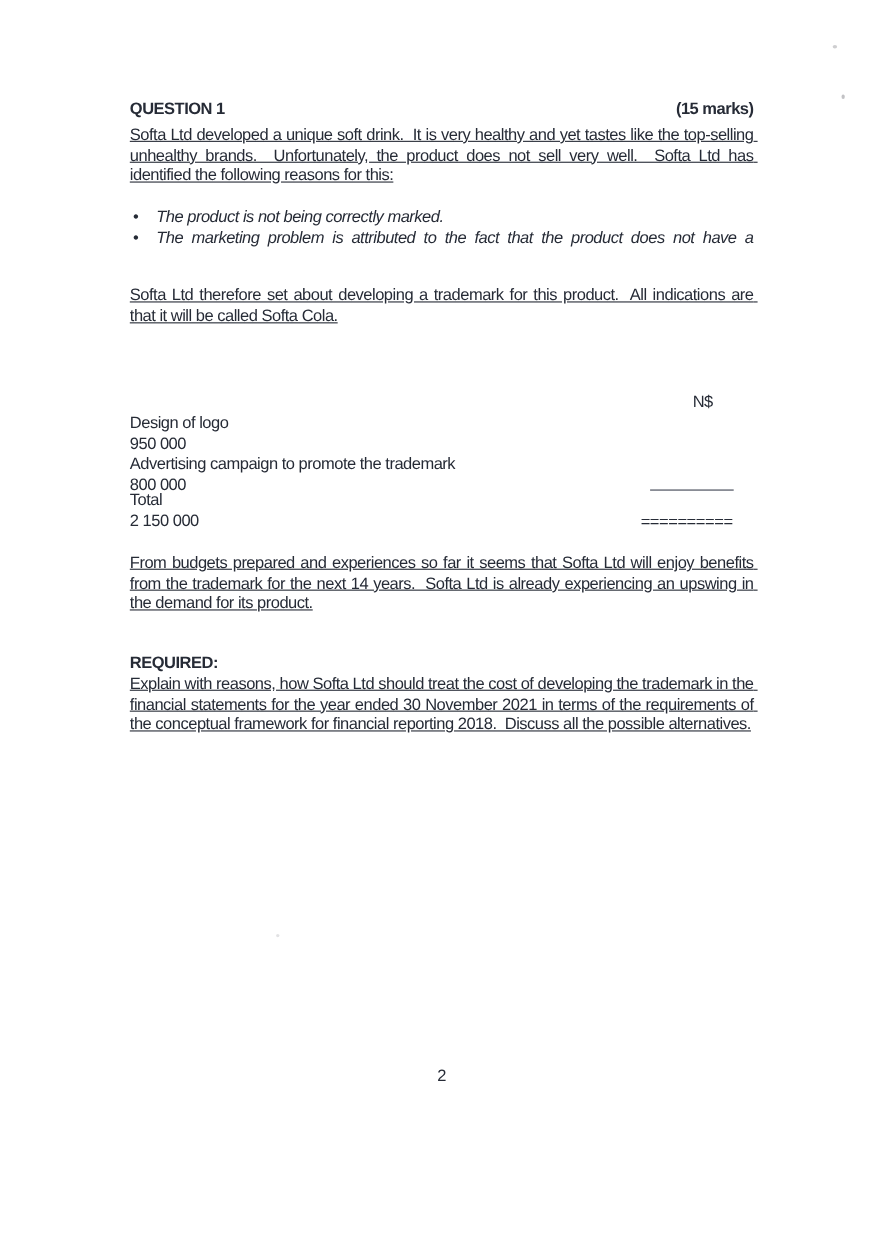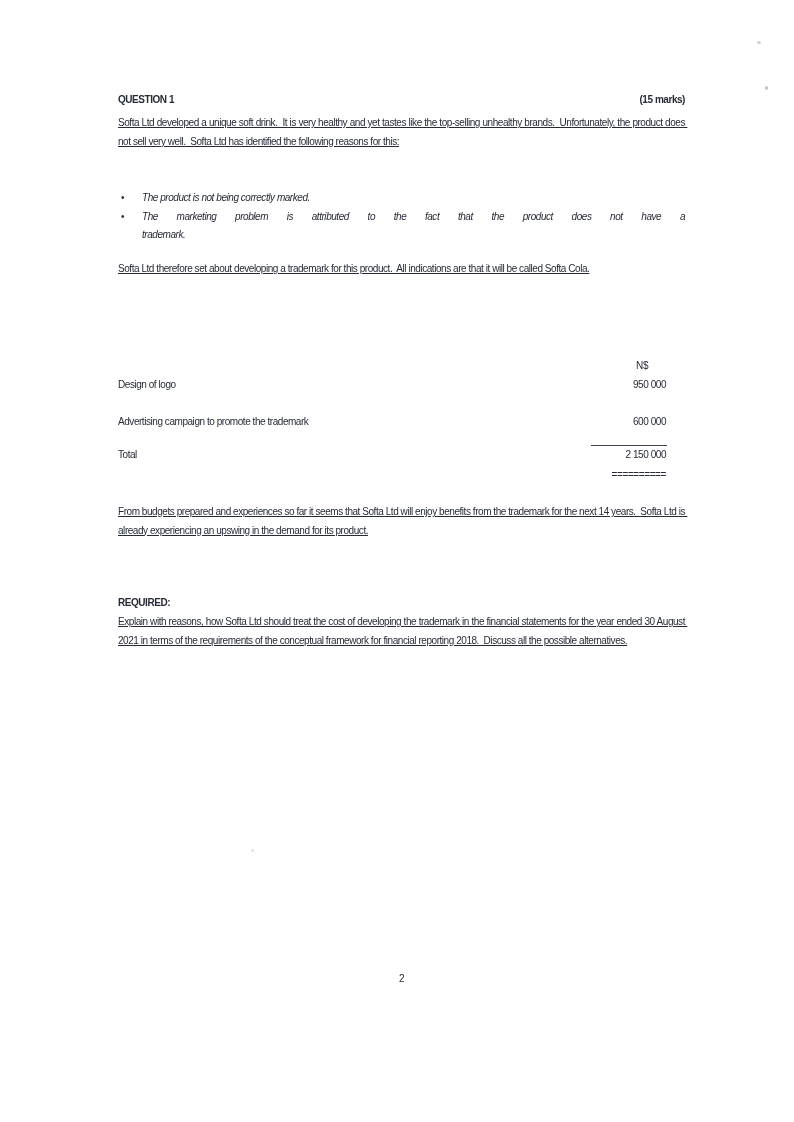--- a/index.html
+++ b/index.html
@@ -4,41 +4,41 @@
 <style>
   * { margin: 0; padding: 0; box-sizing: border-box; }
   html, body { background: #ffffff; }
   .page {
     position: relative;
     width: 794px;
     height: 1122px;
     background: #ffffff;
     overflow: hidden;
     font-family: "Liberation Sans", "DejaVu Sans", sans-serif;
-    font-size: 10px;
+    font-size: 15px;
     letter-spacing: -0.45px;
     line-height: 18.6px;
     color: #262b36;
   }
   .content {
     position: absolute;
     left: 118px;
     top: 0;
     width: 567px;
     height: 100%;
   }
   .block { position: absolute; left: 0; right: 0; }
   .bold { font-weight: bold; }
   .header-row { display: flex; justify-content: space-between; }
   .para { text-align: justify; white-space: pre-wrap; text-decoration: underline; }
   .fj { text-align: justify; text-align-last: justify; white-space: pre-wrap; }
   .bullet-item { display: flex; }
   .bullet-marker { width: 24px; flex: 0 0 24px; padding-left: 3px; }
   .bullet-text { flex: 1; font-style: italic; }
-  .exp-row { display: flex; justify-content: space-between; width: 548px; right: auto; }
+  .exp-row { display: flex; justify-content: space-between; width: 548px; right: auto; flex-direction: column; }
   .exp-label { white-space: pre-wrap; }
   .amt { text-align: left; white-space: pre-wrap; }
   .currency-row { width: 548px; right: auto; text-align: right; padding-right: 18px; }
   .total-rule {
     position: absolute;
     left: 473px;
     width: 76px;
     height: 0;
     border-top: 1.5px solid #3c4250;
   }
@@ -64,53 +64,52 @@
 
     <div class="block" style="top:189px">
       <div class="bullet-item">
         <span class="bullet-marker">•</span>
         <span class="bullet-text">The product is not being correctly marked.</span>
       </div>
       <div class="bullet-item">
         <span class="bullet-marker">•</span>
         <span class="bullet-text">
           <span class="fj" style="display:block">The marketing problem is attributed to the fact that the product does not have a</span>
-          <span style="display:block">trademark.</span>
         </span>
       </div>
     </div>
 
     <div class="block para" style="top:260px">Softa Ltd therefore set about developing a trademark for this product.  All indications are that it will be called Softa Cola.</div>
 
 
     <div class="block currency-row" style="top:357px">N$</div>
 
     <div class="block exp-row" style="top:376px">
       <span class="exp-label">Design of logo</span>
       <span class="amt">950 000</span>
     </div>
     <div class="block exp-row" style="top:413px">
       <span class="exp-label">Advertising campaign to promote the trademark</span>
-      <span class="amt">600 000</span>
+      <span class="amt">800 000</span>
     </div>
 
     <div class="total-rule" style="top:445px"></div>
 
     <div class="block exp-row" style="top:446px">
       <span class="exp-label">Total</span>
       <span class="amt">2 150 000</span>
     </div>
 
     <div class="block equals-row" style="top:466px">==========</div>
 
     <div class="block para" style="top:503px">From budgets prepared and experiences so far it seems that Softa Ltd will enjoy benefits from the trademark for the next 14 years.  Softa Ltd is already experiencing an upswing in the demand for its product.</div>
 
     <div class="block bold" style="top:594px">REQUIRED:</div>
 
-    <div class="block para" style="top:613px">Explain with reasons, how Softa Ltd should treat the cost of developing the trademark in the financial statements for the year ended 30 August 2021 in terms of the requirements of the conceptual framework for financial reporting 2018.  Discuss all the possible alternatives.</div>
+    <div class="block para" style="top:613px">Explain with reasons, how Softa Ltd should treat the cost of developing the trademark in the financial statements for the year ended 30 November 2021 in terms of the requirements of the conceptual framework for financial reporting 2018.  Discuss all the possible alternatives.</div>
 
     <div class="block page-number" style="top:970px">2</div>
 
   </div>
 
   <div class="artifact a1"></div>
   <div class="artifact a2"></div>
   <div class="artifact a3"></div>
 </div>
 

